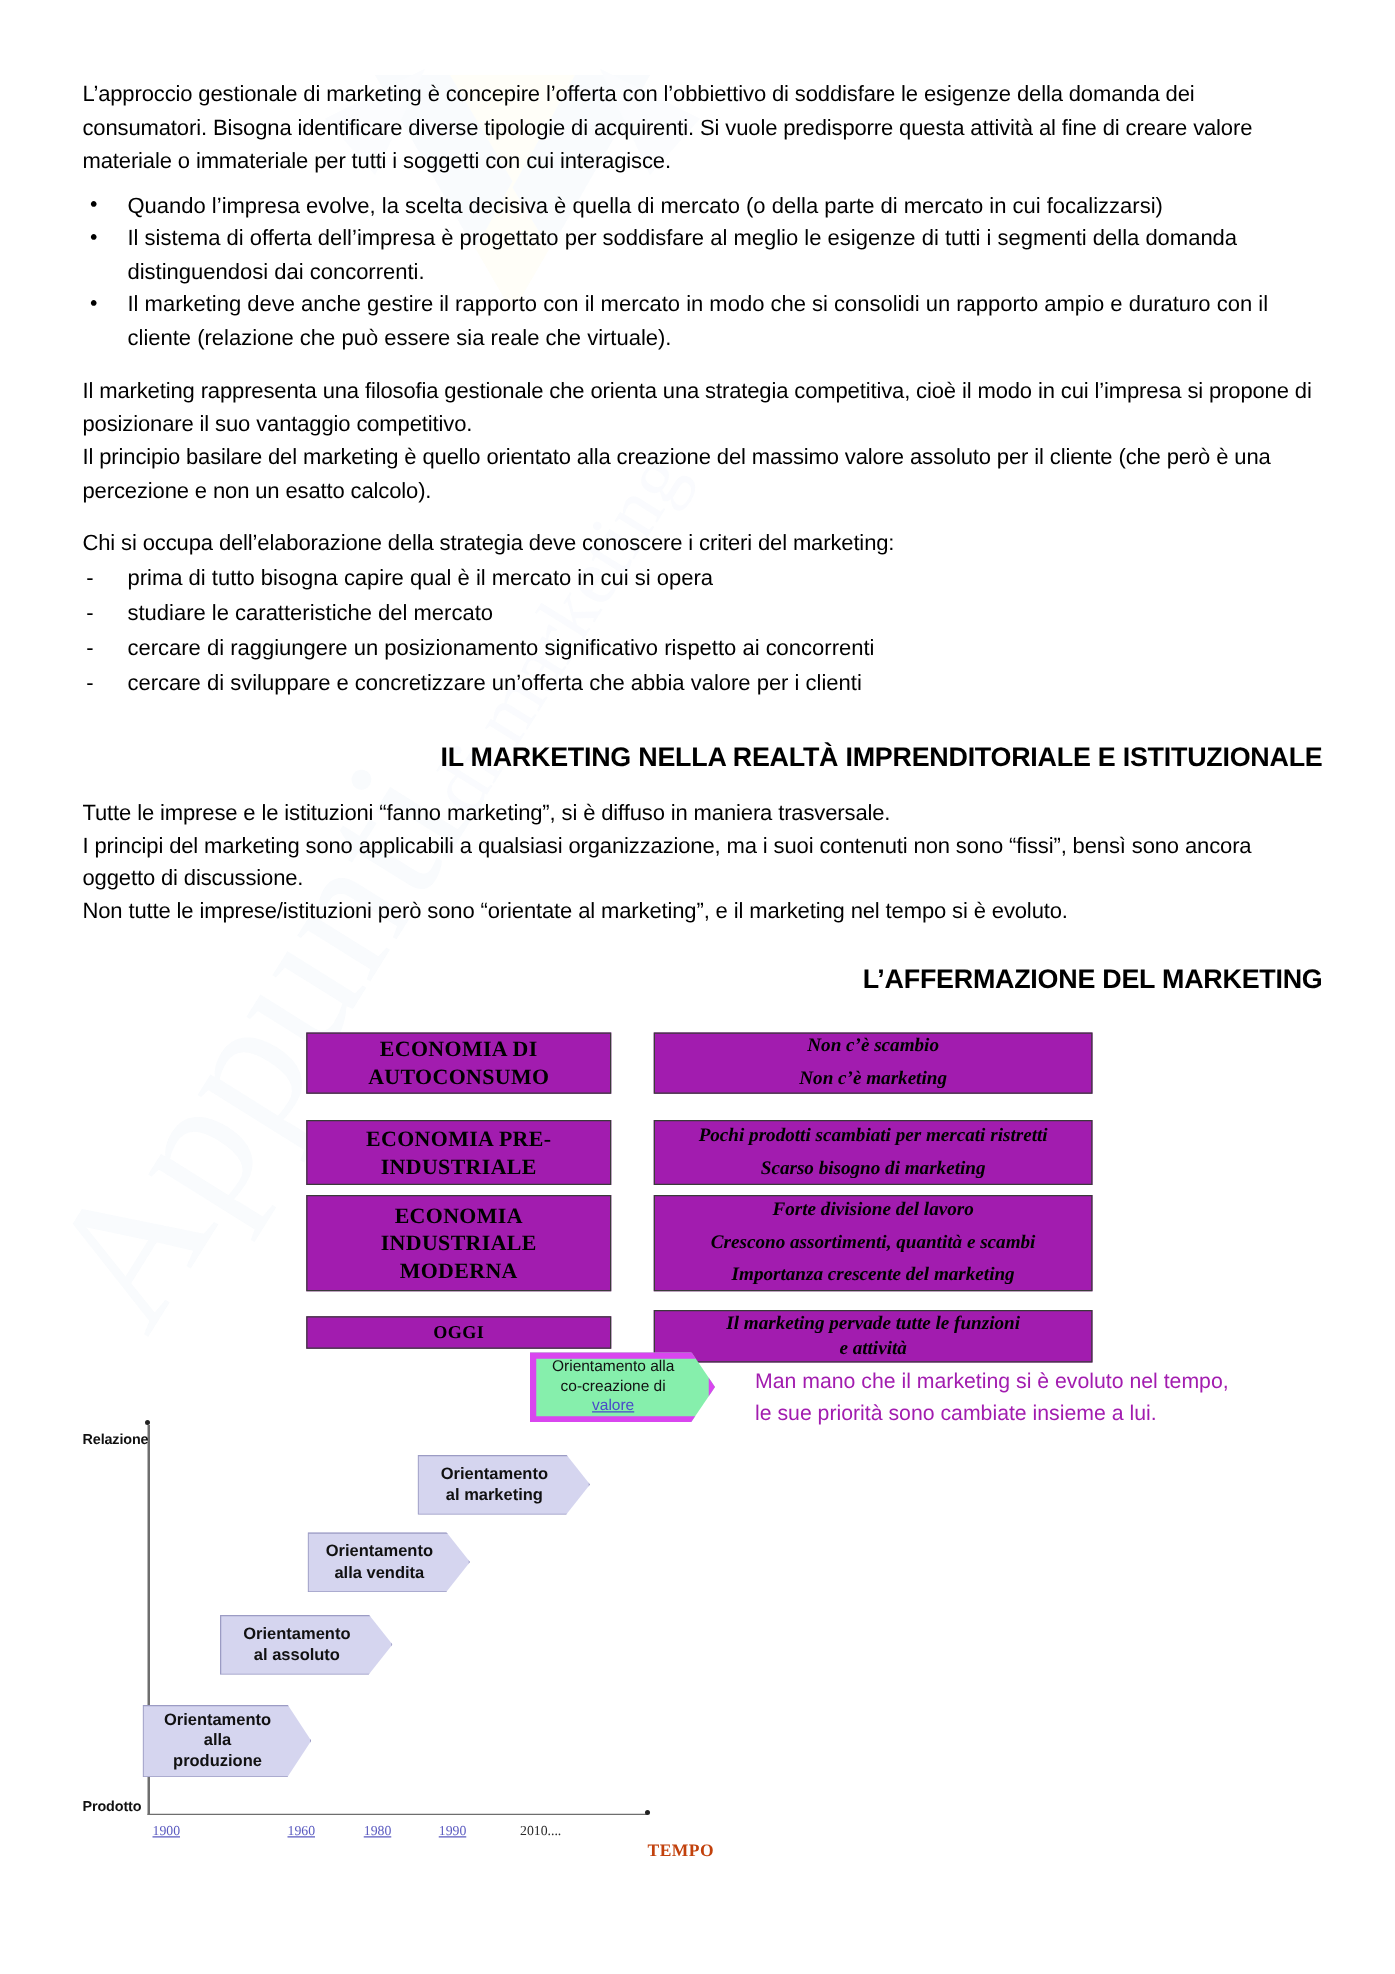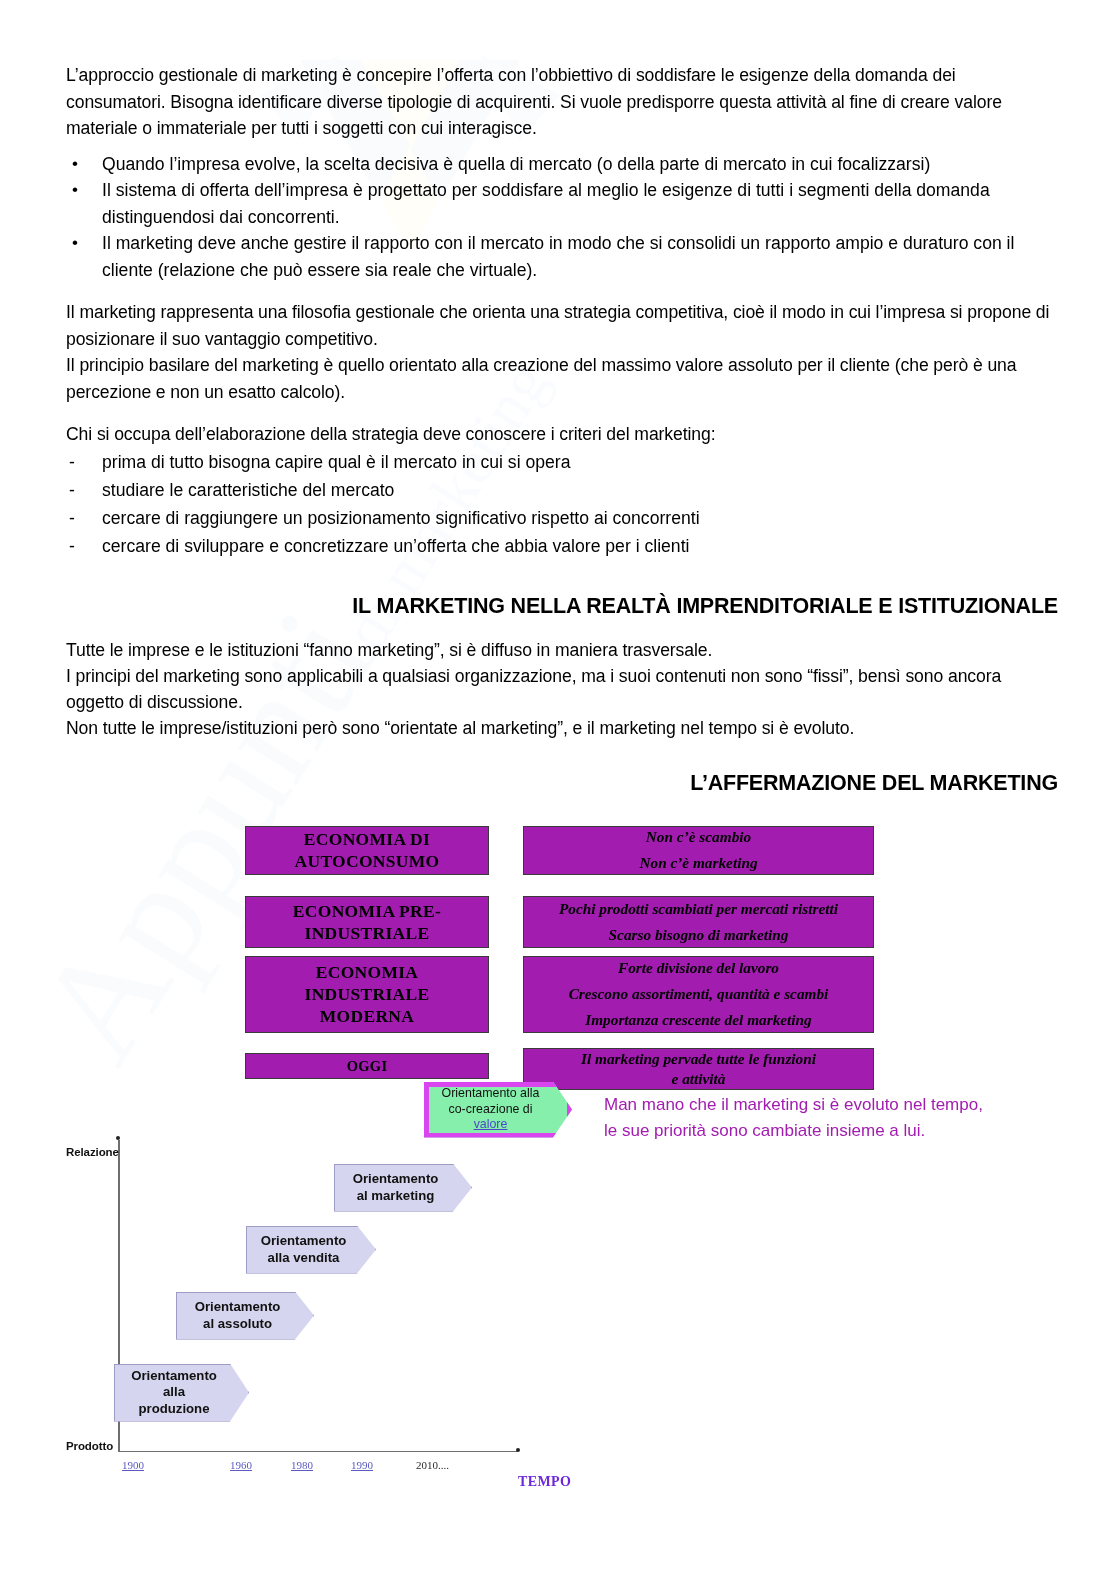--- a/index.html
+++ b/index.html
@@ -168,21 +168,21 @@
   }
   .tick-label.plain {
     color: #2a2a2a;
     text-decoration: none;
   }
   .tempo-label {
     position: absolute;
     font-family: "Liberation Serif", serif;
     font-size: 14px;
     font-weight: bold;
-    color: #6d28d9;
+    color: #c2410c;
     letter-spacing: 0.4px;
   }
 
   .chev {
     position: absolute;
     box-sizing: border-box;
     display: flex;
     align-items: center;
     justify-content: center;
     text-align: center;

